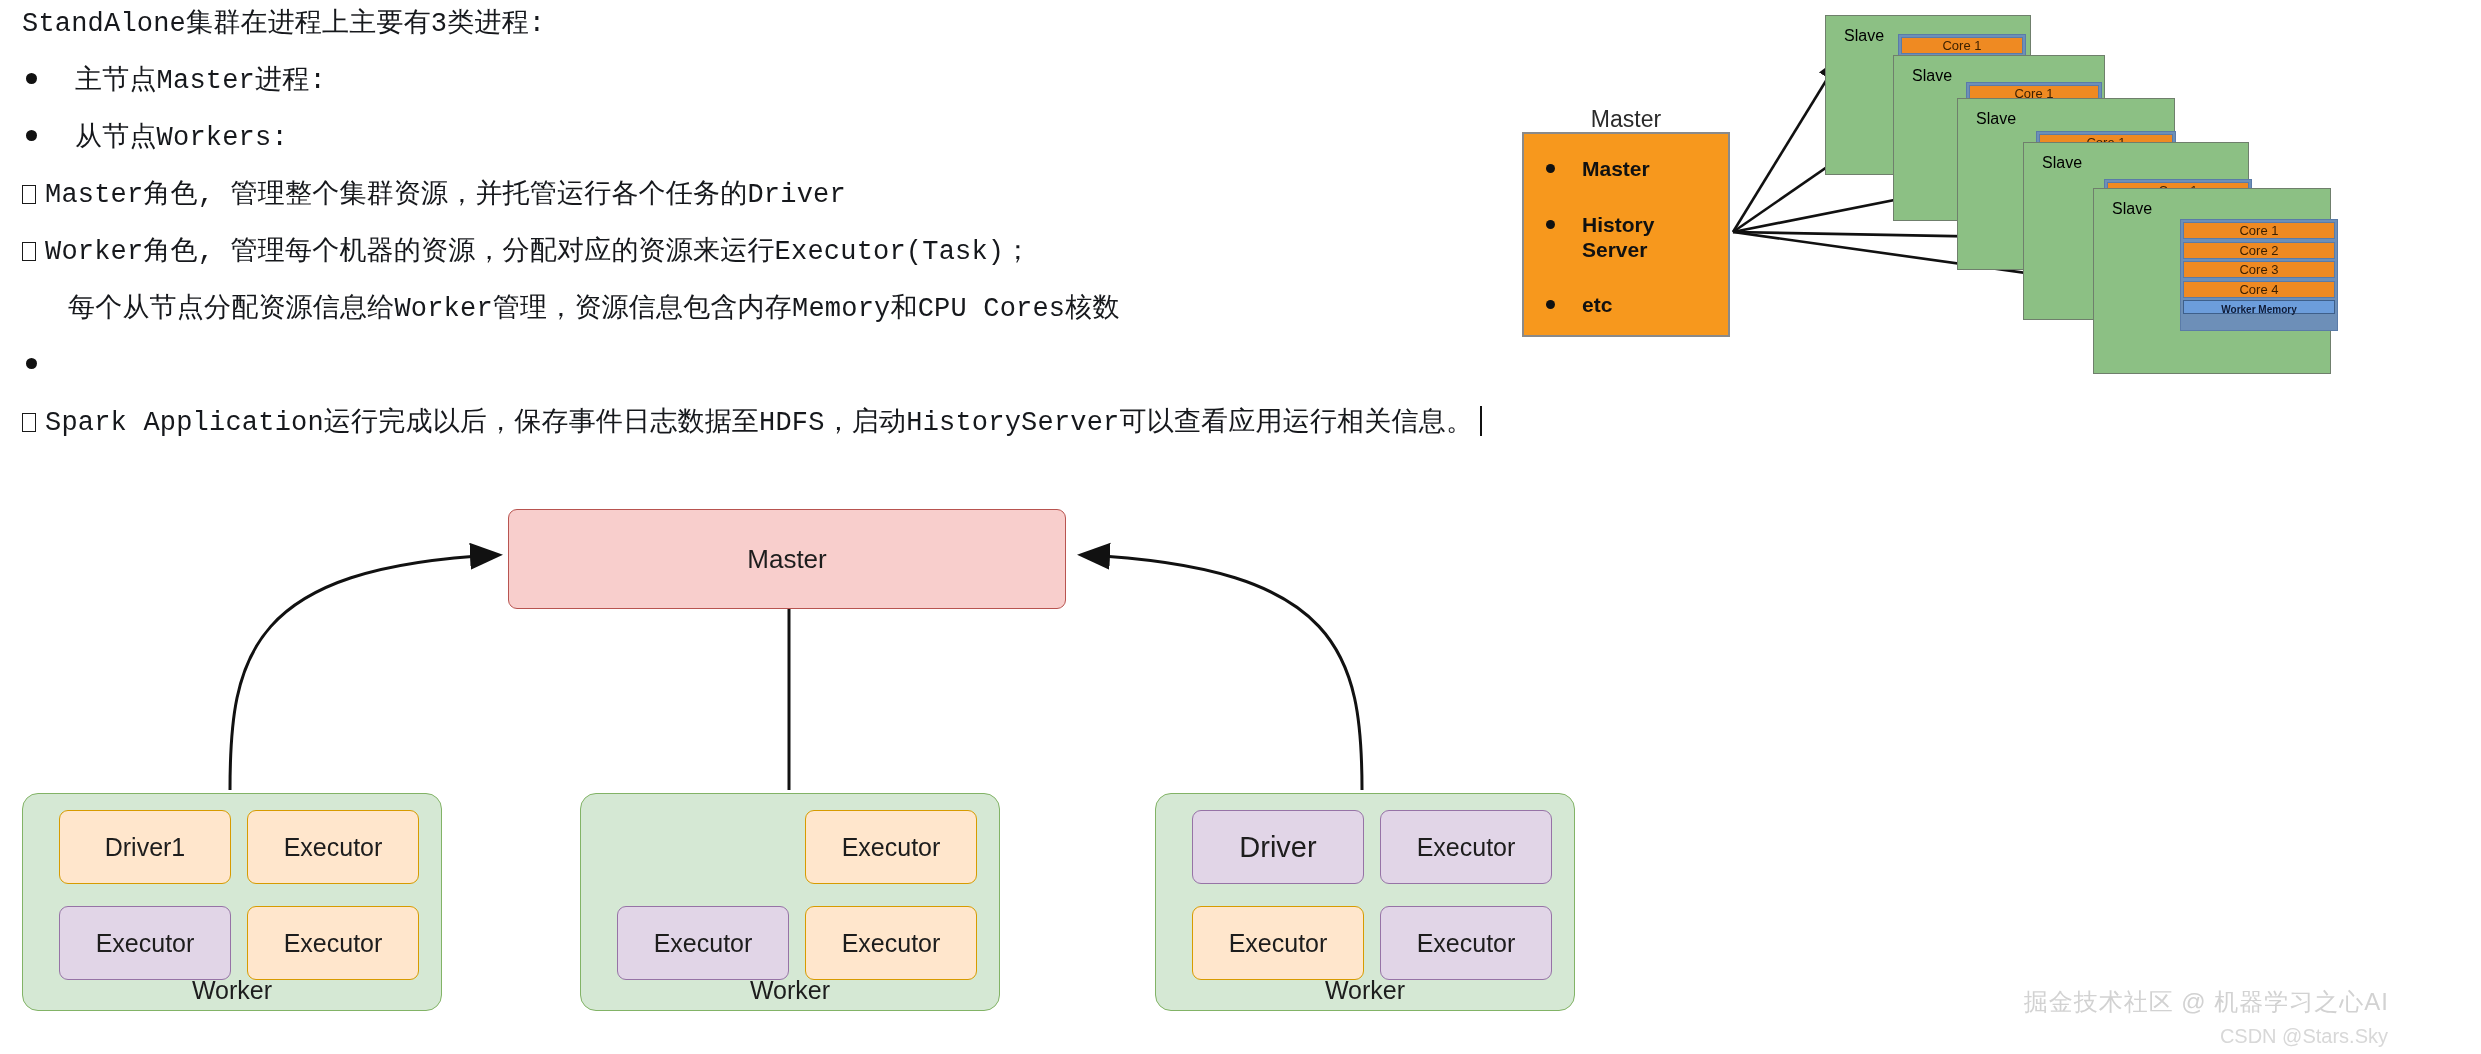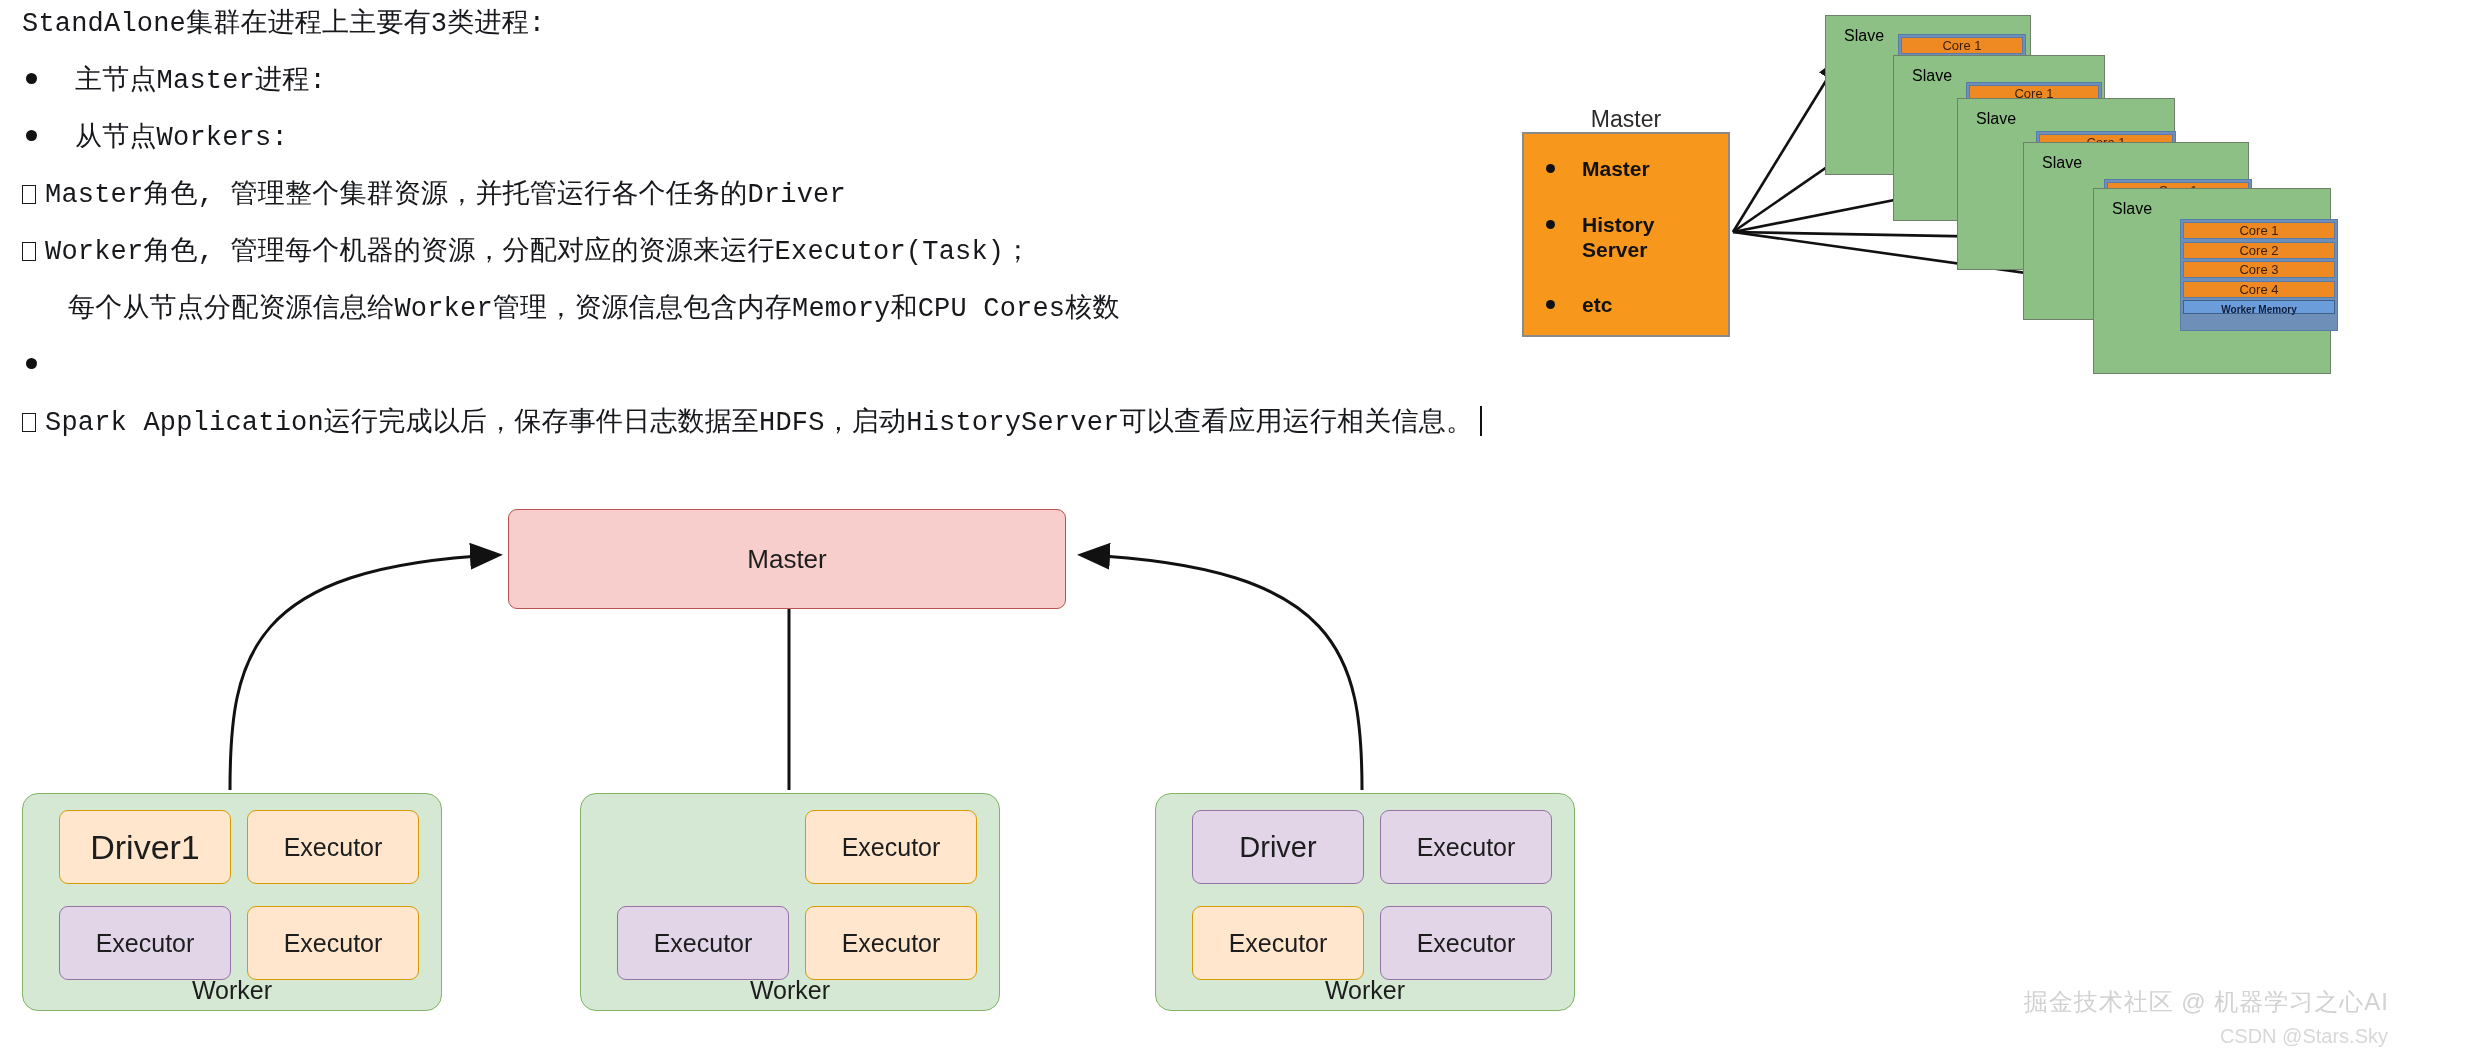--- a/index.html
+++ b/index.html
@@ -240,21 +240,21 @@
       <path d="M1362,335 C1362,200 1340,112 1083,100"></path>
     </g>
   </svg>
 
   <div class="node n-master" style="left:508px; top:54px; width:558px; height:100px;">
     <span>Master</span>
   </div>
 
   <div id="workers-row">
       <div class="node n-worker" style="left: 22px; top: 338px; width: 420px; height: 218px;">
-        <div class="node n-orange" style="left: 36px; top: 16px; width: 172px; height: 74px; font-size: 34px;">
+        <div class="node n-orange" style="left: 36px; top: 16px; width: 172px; height: 74px; font-size: 25px;">
           <span>Driver1</span>
         </div>
         <div class="node n-orange" style="left: 224px; top: 16px; width: 172px; height: 74px; font-size: 25px;">
           <span>Executor</span>
         </div>
         <div class="node n-purple" style="left: 36px; top: 112px; width: 172px; height: 74px; font-size: 25px;">
           <span>Executor</span>
         </div>
         <div class="node n-orange" style="left: 224px; top: 112px; width: 172px; height: 74px; font-size: 25px;">
           <span>Executor</span>

